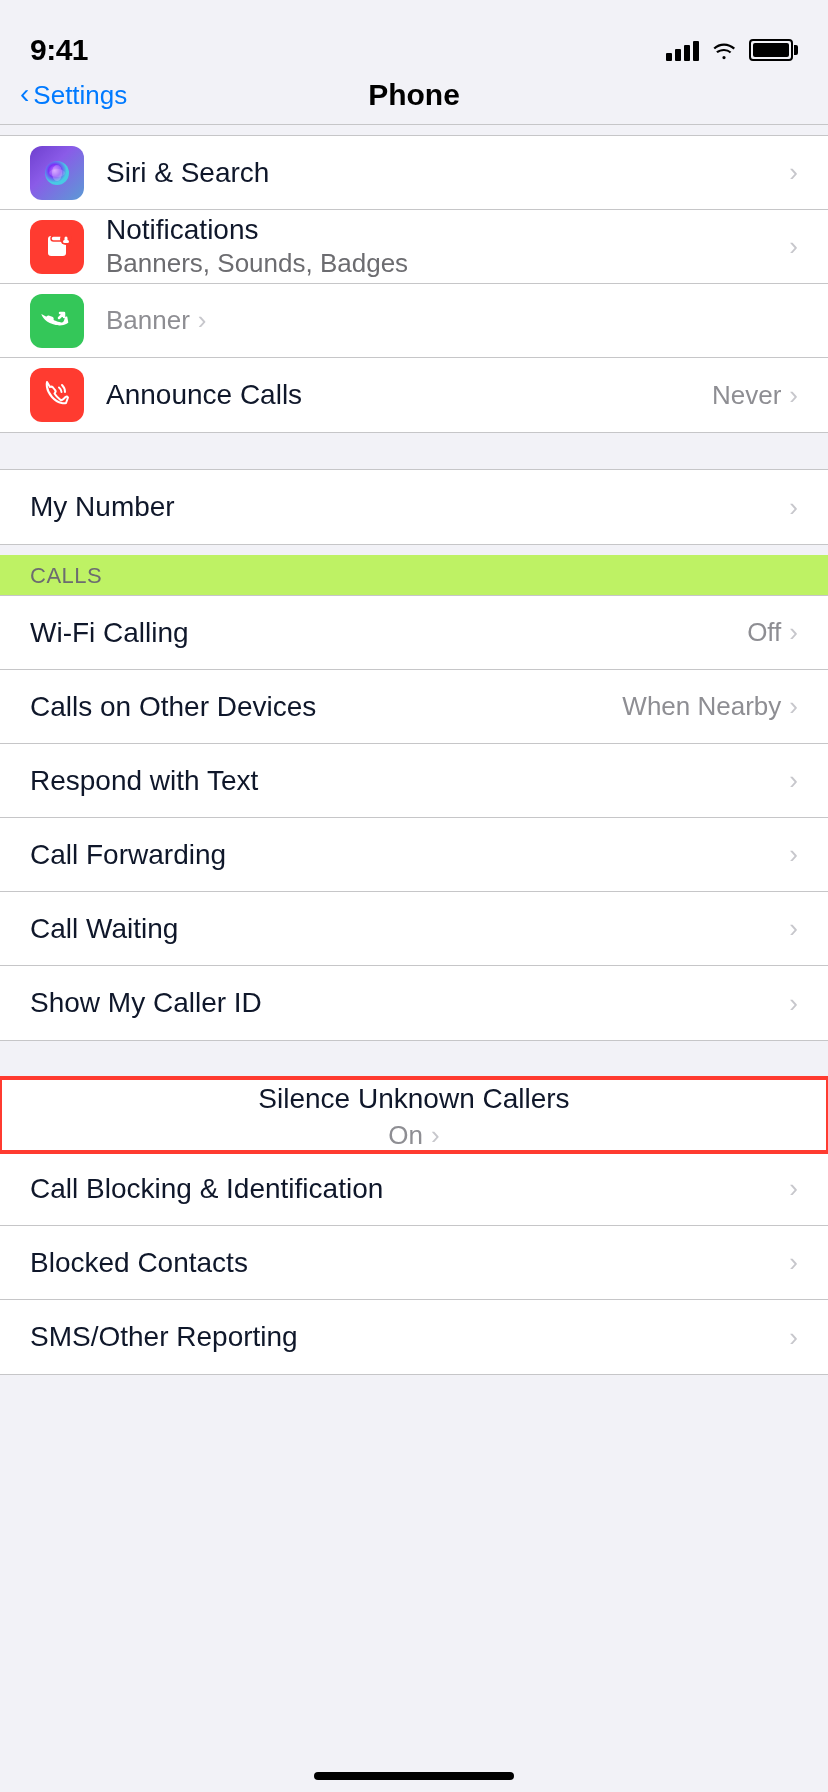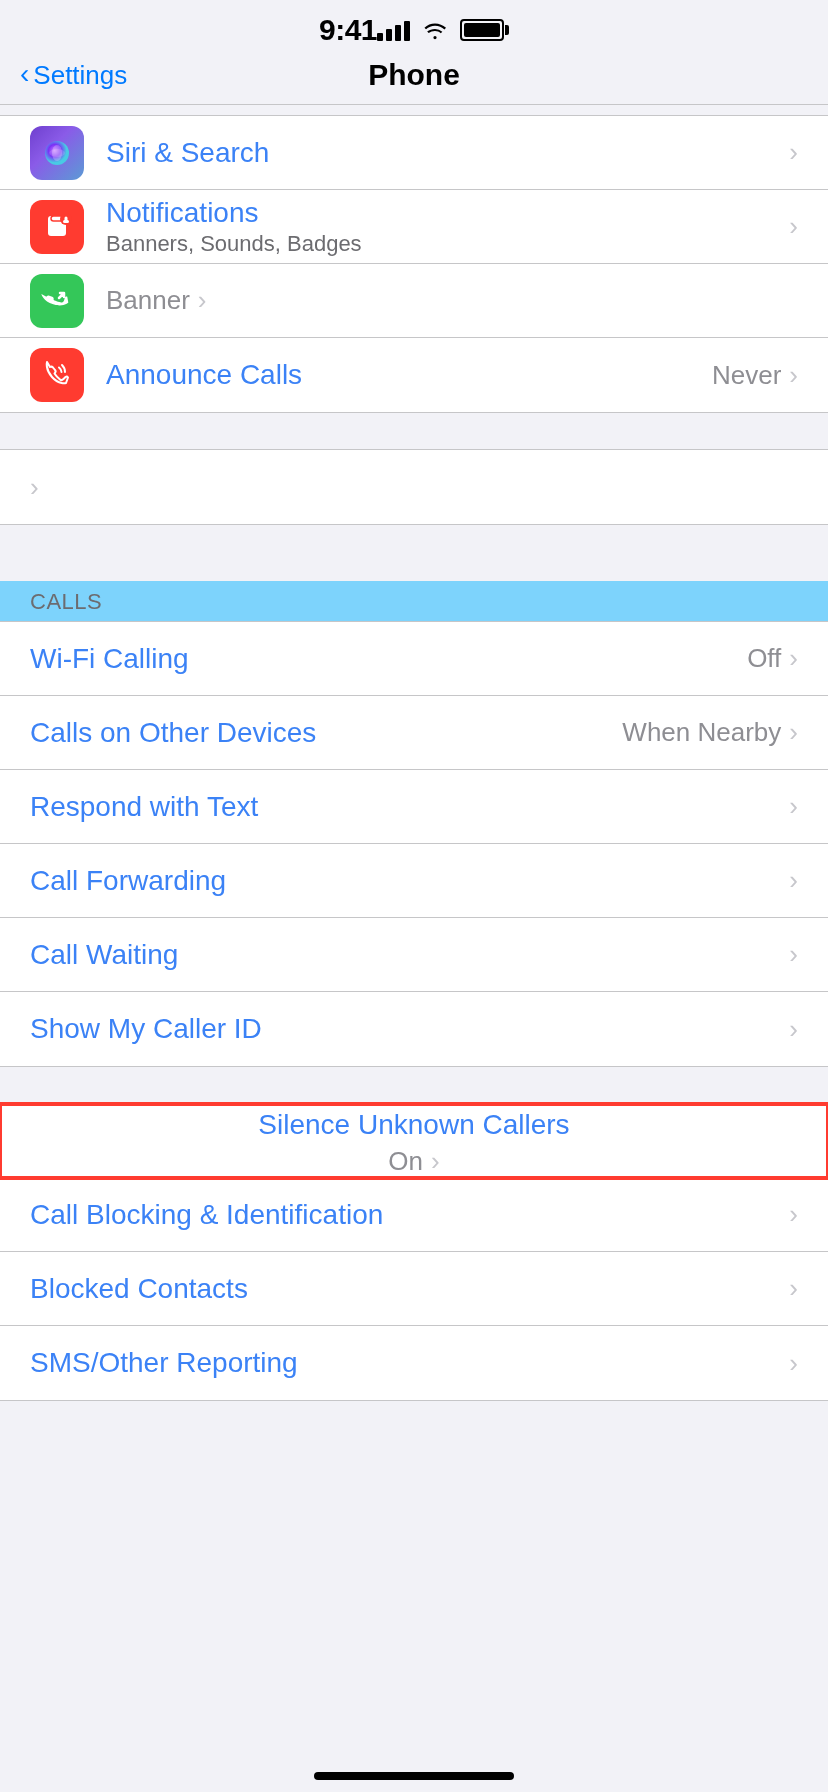--- a/index.html
+++ b/index.html
@@ -11,24 +11,25 @@
       background: #f2f2f7;
       font-family: -apple-system, 'SF Pro Text', 'Helvetica Neue', sans-serif;
       color: #000;
       overflow-x: hidden;
     }
 
     
     .status-bar {
       background: #f2f2f7;
       display: flex;
-      justify-content: center;
+      justify-content: space-between;
       align-items: center;
       padding: 14px 30px 8px 30px;
       height: 54px;
+      margin-top: 20px;
     }
 
     .status-time {
       font-size: 30px;
       font-weight: 600;
       letter-spacing: -0.5px;
     }
 
     .status-icons {
       display: flex;
@@ -130,28 +131,27 @@
       border-bottom: 1px solid #c6c6c8;
       margin-bottom: 0;
     }
 
     .section-gap {
       height: 36px;
       background: #f2f2f7;
     }
 
     .section-header {
-      background: #7dd3fc;
+      background: #bef264;
       padding: 8px 30px 6px;
       font-size: 22px;
       color: #6c6c70;
       text-transform: uppercase;
       letter-spacing: 0.5px;
       font-weight: 400;
-      margin-top: 46px;
     }
 
     .list-item {
       background: #fff;
       display: flex;
       align-items: center;
       padding: 0 30px;
       min-height: 74px;
       border-bottom: 1px solid #c6c6c8;
       cursor: pointer;
@@ -191,26 +191,26 @@
 
     .item-content {
       flex: 1;
       display: flex;
       flex-direction: column;
       justify-content: center;
     }
 
     .item-title {
       font-size: 28px;
-      color: #3b82f6;
+      color: #0f172a;
       font-weight: 400;
     }
 
     .item-subtitle {
-      font-size: 22px;
+      font-size: 26px;
       color: #6c6c70;
       margin-top: 2px;
     }
 
     .item-right {
       display: flex;
       align-items: center;
       gap: 8px;
       color: #8e8e93;
     }
@@ -355,20 +355,23 @@
       <span class="item-value">Never</span>
       <span class="chevron-right">›</span>
     </div>
   </div>
 </div>
 
 <div class="section-gap"></div>
 
 <div class="section-group">
   <div class="list-item no-icon" style="border-bottom:none;">
+    <div class="item-content">
+      <span class="item-title">My Number</span>
+    </div>
     <div class="item-right">
       <span class="chevron-right">›</span>
     </div>
   </div>
 </div>
 
 <div class="section-gap" style="height:10px;"></div>
 <div class="section-header">CALLS</div>
 
 <div class="section-group">

